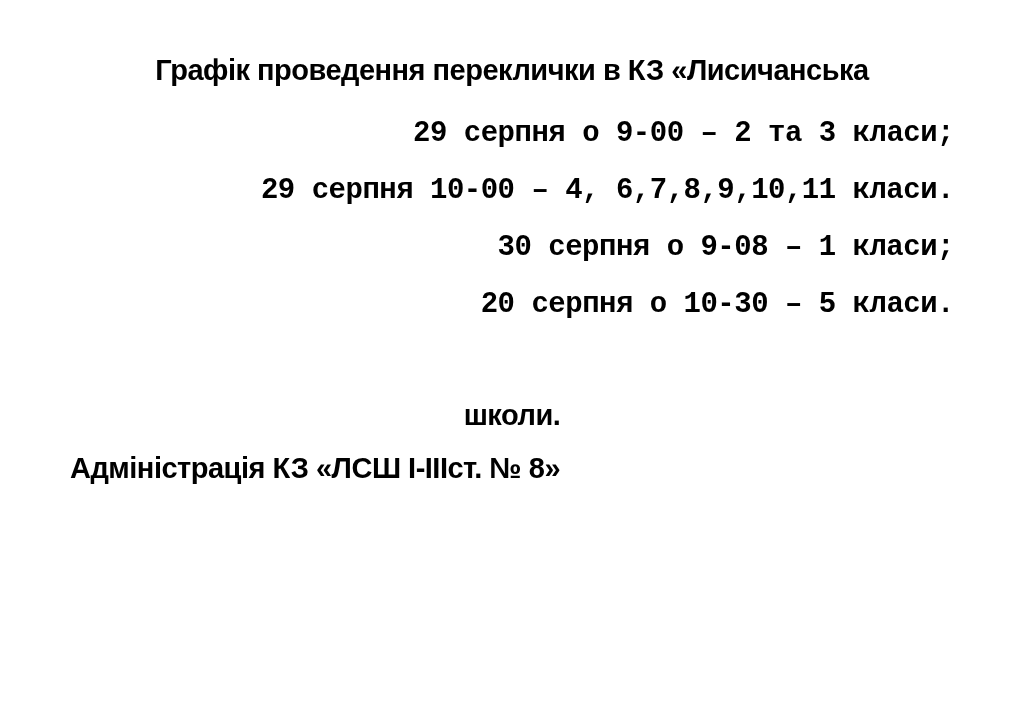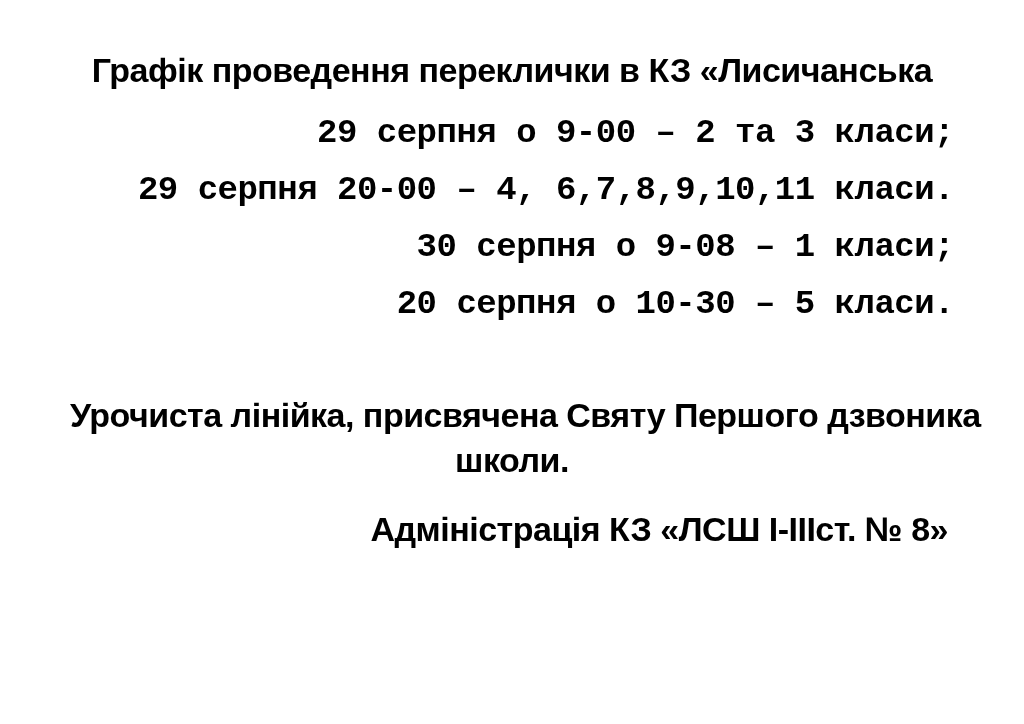--- a/index.html
+++ b/index.html
@@ -11,21 +11,21 @@
     position: relative;
     width: 1024px;
     height: 724px;
     margin: 0 auto;
     background: #ffffff;
     box-sizing: border-box;
     padding: 48px 70px 0 70px;
     font-family: "Liberation Sans", "DejaVu Sans", sans-serif;
     font-weight: bold;
     color: #000000;
-    font-size: 34px;
+    font-size: 29px;
     letter-spacing: -0.5px;
     overflow: hidden;
   }
   .title {
     text-align: center;
   }
   .title .line {
     line-height: 45px;
     white-space: nowrap;
   }
@@ -40,43 +40,42 @@
   }
   .announcement {
     margin-top: 60px;
     text-align: center;
   }
   .announcement .line {
     line-height: 45px;
     white-space: nowrap;
   }
   .signature {
-    margin-top: 24px;
-    text-align: right;
+    margin-top: 8px;
+    text-align: left;
     line-height: 45px;
     padding-right: 6px;
     white-space: nowrap;
   }
 </style>
 </head>
 <body>
 
 <div class="page">
 
   <div class="title">
     <div class="line">Графік проведення переклички в КЗ «Лисичанська</div>
   </div>
 
   <div class="schedule">
     <div class="line">29 серпня о 9-00 – 2 та 3 класи;</div>
-    <div class="line">29 серпня 20-00 – 4, 6,7,8,9,10,11 класи.</div>
+    <div class="line">29 серпня 10-00 – 4, 6,7,8,9,10,11 класи.</div>
     <div class="line">30 серпня о 9-08 – 1 класи;</div>
     <div class="line">20 серпня о 10-30 – 5 класи.</div>
   </div>
 
   <div class="announcement">
-    <div class="line">Урочиста лінійка, присвячена Святу Першого дзвоника</div>
     <div class="line">школи.</div>
   </div>
 
   <div class="signature">Адміністрація КЗ «ЛСШ І-ІІІст. № 8»</div>
 
 </div>
 
 </body></html>

